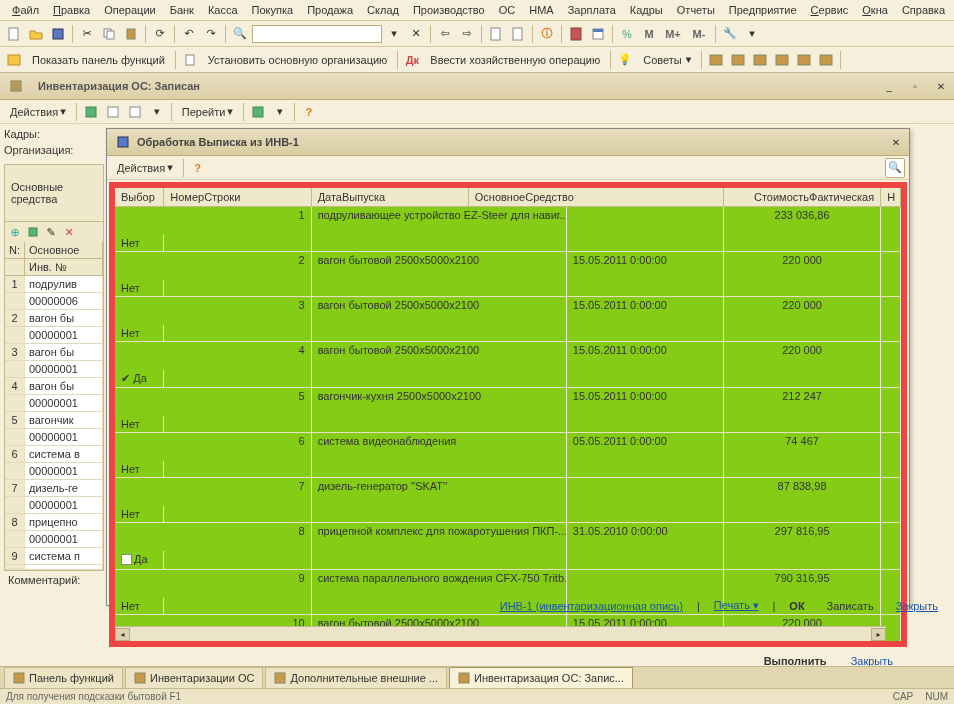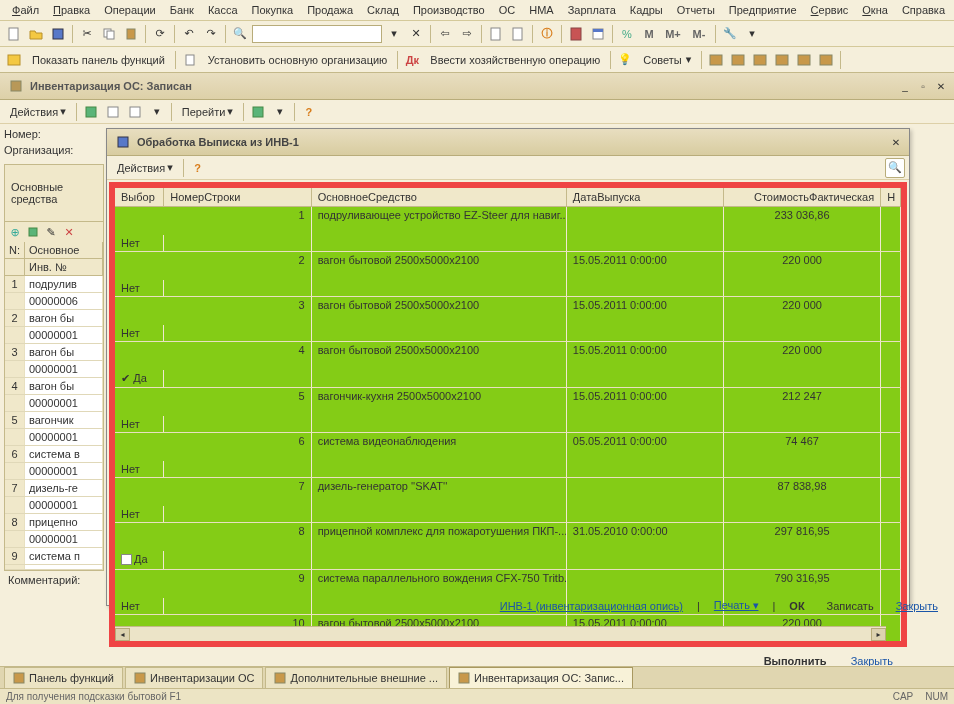--- a/index.html
+++ b/index.html
@@ -6,21 +6,21 @@
 body { font-family: Arial, sans-serif; font-size: 11px; background: #f5efdb; width: 954px; height: 704px; overflow: hidden; color: #333; }
 .menubar { display: flex; background: #f5efdb; padding: 2px 6px; gap: 2px; border-bottom: 1px solid #d4c99a; }
 .menubar span { padding: 2px 6px; cursor: pointer; }
 .menubar span u { text-decoration: underline; }
 .toolbar { display: flex; align-items: center; background: #f5efdb; padding: 2px 4px; gap: 2px; border-bottom: 1px solid #d4c99a; height: 26px; }
 .tool-icon { width: 20px; height: 20px; display: inline-flex; align-items: center; justify-content: center; cursor: pointer; border-radius: 2px; }
 .tool-sep { width: 1px; height: 18px; background: #c4b98a; margin: 0 2px; }
 .tool-input { width: 130px; height: 18px; border: 1px solid #b8ac7a; background: #fff; }
 .toolbar2 { display: flex; align-items: center; background: #f5efdb; padding: 2px 4px; gap: 2px; border-bottom: 1px solid #c4b98a; height: 26px; }
 .tool-btn { display: inline-flex; align-items: center; padding: 2px 6px; cursor: pointer; gap: 4px; }
-.window-title { background: linear-gradient(#e8dec0, #ddd0a8); padding: 3px 6px; display: flex; align-items: center; gap: 4px; border-bottom: 1px solid #b8ac7a; }
+.window-title { background: linear-gradient(#e8dec0, #ddd0a8); padding: 3px 6px; display: flex; align-items: center; gap: 12px; border-bottom: 1px solid #b8ac7a; }
 .window-title-text { font-weight: bold; color: #555; flex: 1; }
 .win-ctrl { width: 14px; height: 14px; display: inline-flex; align-items: center; justify-content: center; cursor: pointer; font-size: 10px; }
 .actions-bar { display: flex; align-items: center; background: #f5efdb; padding: 2px 4px; gap: 2px; border-bottom: 1px solid #ddd0a8; height: 24px; }
 .actions-btn { padding: 2px 6px; cursor: pointer; display: inline-flex; align-items: center; gap: 2px; }
 .content-area { position: relative; background: #f5efdb; height: 520px; }
 .left-panel { position: absolute; left: 4px; top: 4px; width: 100px; }
 .form-row { display: flex; align-items: center; margin-bottom: 4px; }
 .form-label { width: 80px; color: #333; }
 .sub-tabs { margin-top: 8px; }
 .sub-tab { background: #f0e8ca; padding: 16px 6px; border: 1px solid #c4b98a; border-bottom: none; }
@@ -266,21 +266,21 @@
     </span>
   <span class="tool-icon">▾</span>
   <span class="tool-sep"></span>
   <span class="tool-icon" style="color:#d87c1a;font-weight:bold">?</span>
 </div>
 
 <div class="content-area">
 
   <div class="left-panel">
     <div class="form-row">
-        <span class="form-label">Номер:</span>
+        <span class="form-label">Кадры:</span>
       </div>
     <div class="form-row">
         <span class="form-label">Организация:</span>
       </div>
     <div class="sub-tabs">
       <div class="sub-tab">Основные средства</div>
     </div>
     <div class="left-table">
       <div class="left-table-toolbar">
         <span class="small-icon" style="color:#3a9">⊕</span>
@@ -391,22 +391,22 @@
       <span class="actions-btn"><span>Действия</span> ▾</span>
       <span class="tool-sep"></span>
       <span class="tool-icon" style="color:#d87c1a;font-weight:bold">?</span>
       <div style="flex:1"></div>
       <span class="tool-icon" style="border:1px solid #b8ac7a;background:#fff">🔍</span>
     </div>
     <div class="grid-wrap">
       <div class="grid-header">
         <div class="gh gh1">Выбор</div>
         <div class="gh gh2">НомерСтроки</div>
+        <div class="gh gh4">ДатаВыпуска</div>
         <div class="gh gh3">ОсновноеСредство</div>
-        <div class="gh gh4">ДатаВыпуска</div>
         <div class="gh gh5">СтоимостьФактическая</div>
         <div class="gh gh6">Н</div>
       </div>
       <div class="grid-body" id="grid-rows">
           <div class="g-row">
             <div class="gc gc1">Нет</div>
             <div class="gc gc2">1</div>
             <div class="gc gc3">подруливающее устройство EZ-Steer для навиг...</div>
             <div class="gc gc4"></div>
             <div class="gc gc5">233 036,86</div>

